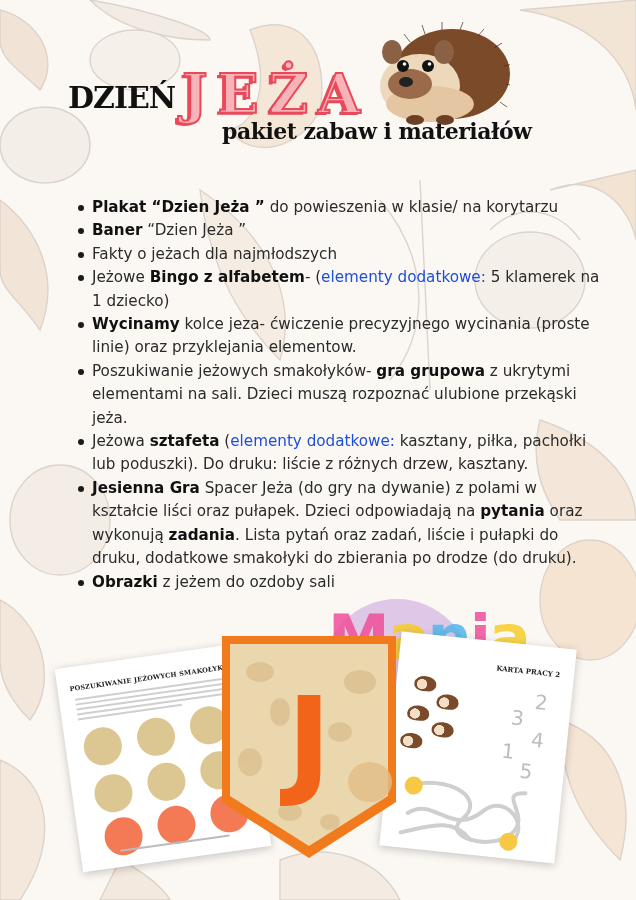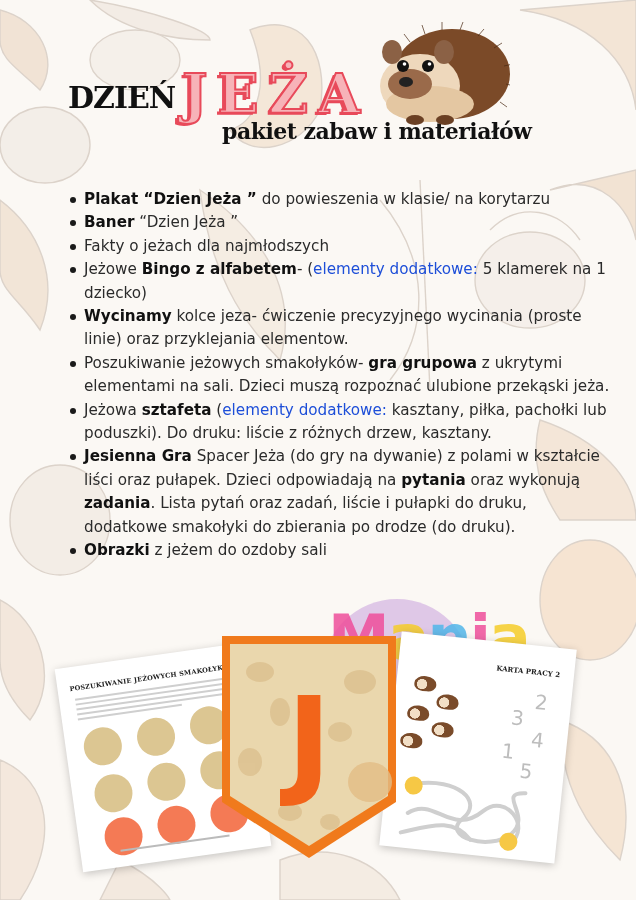--- a/index.html
+++ b/index.html
@@ -28,21 +28,21 @@
     position: absolute; left: 222px; top: 118px;
     font-family: "DejaVu Serif", serif; font-weight: bold; font-size: 22px;
     letter-spacing: -0.5px; color: #111;
   }
   .hedgehog { position: absolute; left: 370px; top: 22px; width: 140px; height: 105px; }
 
   .content {
     position: absolute; left: 58px; top: 180px; width: 560px; z-index: 3;
     font-size: 15.2px; line-height: 23.4px; color: #2a2a2a;
   }
-  .content ul { margin: 8px; padding: 0 0 0 18px; list-style: none; }
+  .content ul { margin: 16px; padding: 0 0 0 18px; list-style: none; }
   .content li { position: relative; margin: 0; padding: 0; }
   .content li::before {
     content: ""; position: absolute; left: -14px; top: 9px;
     width: 6px; height: 6px; border-radius: 50%; background: #1a1a1a;
   }
   .b { font-weight: bold; color: #111; }
   .red { color: #1d4ed8; }
 
   .watermark { position: absolute; left: 322px; top: 568px; width: 270px; height: 100px; z-index: 4; pointer-events: none; margin-top: 29px; }
   .wm-circle { position: absolute; left: 0; top: 2px; width: 150px; height: 150px; border-radius: 50%; background: rgba(200,160,220,0.55); }

